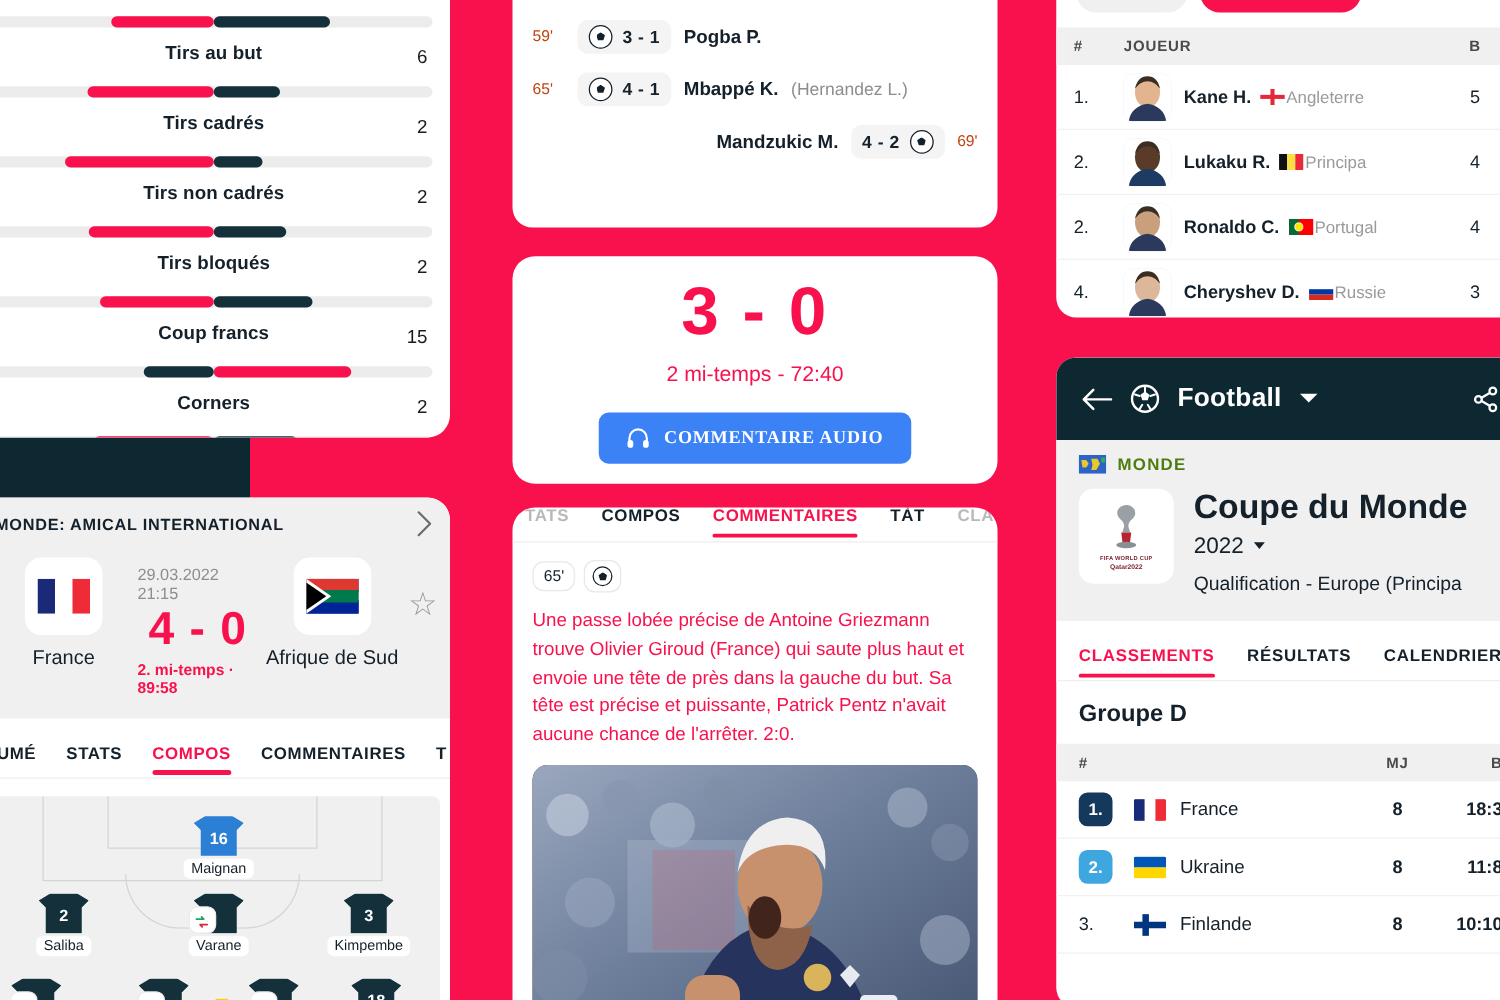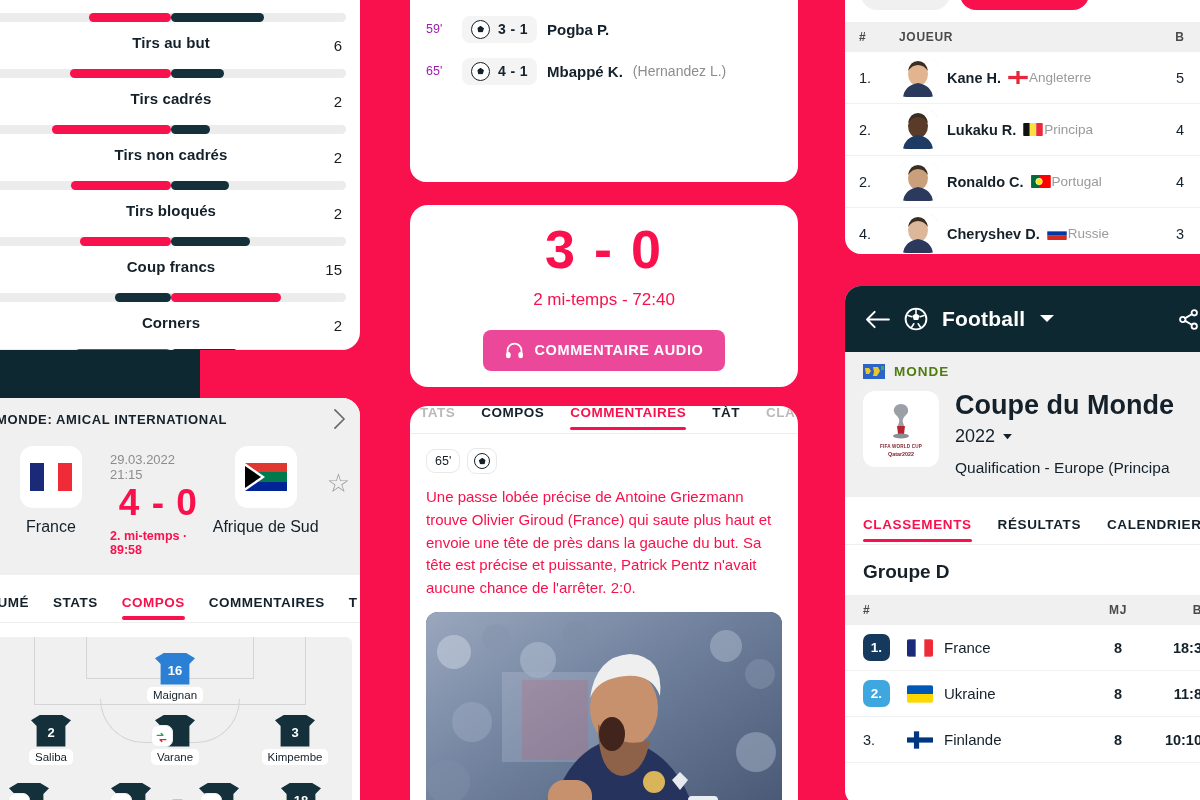--- a/index.html
+++ b/index.html
@@ -45,21 +45,21 @@
     margin-top: 9px; overflow: visible;
   }
   .bar-seg { position: absolute; top: 0; height: 9px; border-radius: 5px; }
   .bar-red { background: #F8114C; }
   .bar-navy { background: #13303B; }
 
   
   #eventsPanel { left: 410px; top: -44px; width: 388px; height: 226px; border-radius: 16px; }
   .evt { display: flex; align-items: center; height: 42px; padding: 0 16px; gap: 10px; }
   .evt.right { justify-content: flex-end; }
-  .evt-min { font-size: 12.5px; color: #a21caf; width: 26px; }
+  .evt-min { font-size: 12.5px; color: #c2410c; width: 26px; }
   .evt-min.r { width: auto; text-align: right; }
   .evt-chip {
     display: flex; align-items: center; gap: 8px;
     background: #f4f4f4; border-radius: 8px; padding: 4px 9px; height: 27px;
   }
   .evt-score { font-size: 14px; font-weight: 700; color: #14202a; letter-spacing: .4px; text-align: center; }
   .evt-player { font-size: 15px; font-weight: 700; color: #14202a; }
   .evt-assist { font-size: 14px; color: #8d8d8d; }
   .ball {
     width: 19px; height: 19px; border-radius: 50%;
@@ -83,24 +83,24 @@
   
   #scorePanel {
     left: 410px; top: 205px; width: 388px; height: 182px;
     display: flex; flex-direction: column; align-items: center; justify-content: center;
   }
   .big-score {
     font-size: 54px; font-weight: 700; color: #F8114C; letter-spacing: 2px; line-height: 1;
   }
   .score-time { font-size: 17px; color: #F8114C; margin-top: 14px; font-weight: 400; }
   .audio-btn {
-    margin-top: 20px; background: #ec4899; color: #fff; border: none;
+    margin-top: 20px; background: #3b82f6; color: #fff; border: none;
     border-radius: 8px; padding: 12px 22px; font-size: 14.5px; font-weight: 700;
     letter-spacing: .6px; display: flex; align-items: center; gap: 11px; cursor: pointer;
-    font-family: Liberation Sans, sans-serif;
+    font-family: Liberation Serif, serif;
   }
 
   
   #commPanel { left: 410px; top: 406px; width: 388px; height: 420px; }
   .ctabs {
     display: flex; align-items: flex-end; gap: 26px; height: 28px;
     padding: 0 8px 0 10px; position: relative; border-bottom: 1px solid #eeeeee;
     overflow: hidden;
   }
   .ctab {
@@ -378,20 +378,28 @@
           <span class="evt-player">Pogba P.</span>
         </div>
         <div class="evt">
           <span class="evt-min">65'</span>
           <span class="evt-chip">
             <span class="ball"></span>
             <span class="evt-score">4 - 1</span>
           </span>
           <span class="evt-player">Mbappé K.</span>
           <span class="evt-assist">(Hernandez L.)</span>
+        </div>
+        <div class="evt right">
+          <span class="evt-player">Mandzukic M.</span>
+          <span class="evt-chip">
+            <span class="evt-score">4 - 2</span>
+            <span class="ball"></span>
+          </span>
+          <span class="evt-min r">69'</span>
         </div>
       </div>
   </div>
 
   <div class="card" id="scorePanel">
     <div class="big-score">3 - 0</div>
     <div class="score-time">2 mi-temps - 72:40</div>
     <button class="audio-btn">
       <span style="display:flex">
         <svg width="19" height="17" viewBox="0 0 24 22" fill="none">

